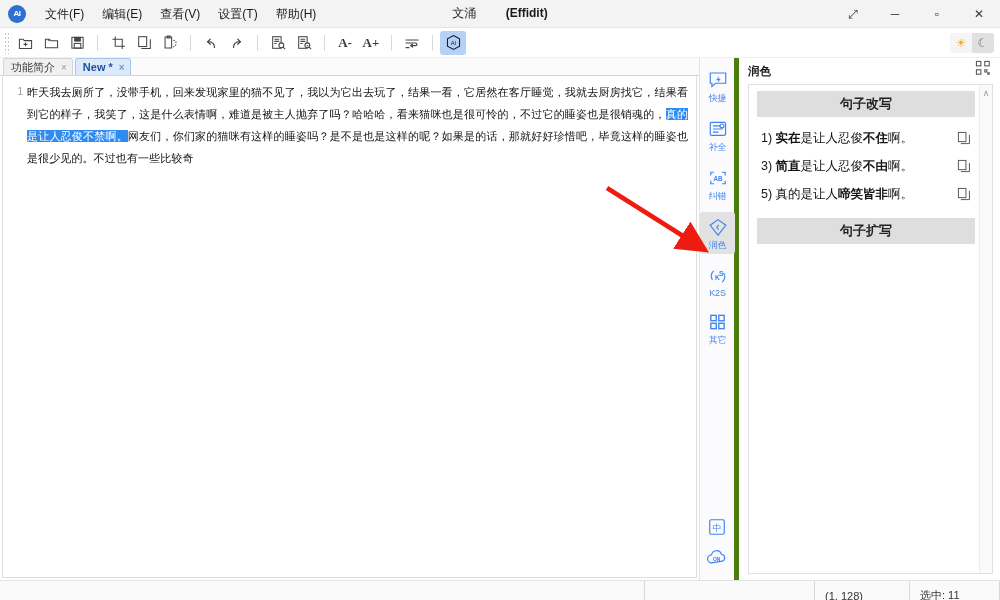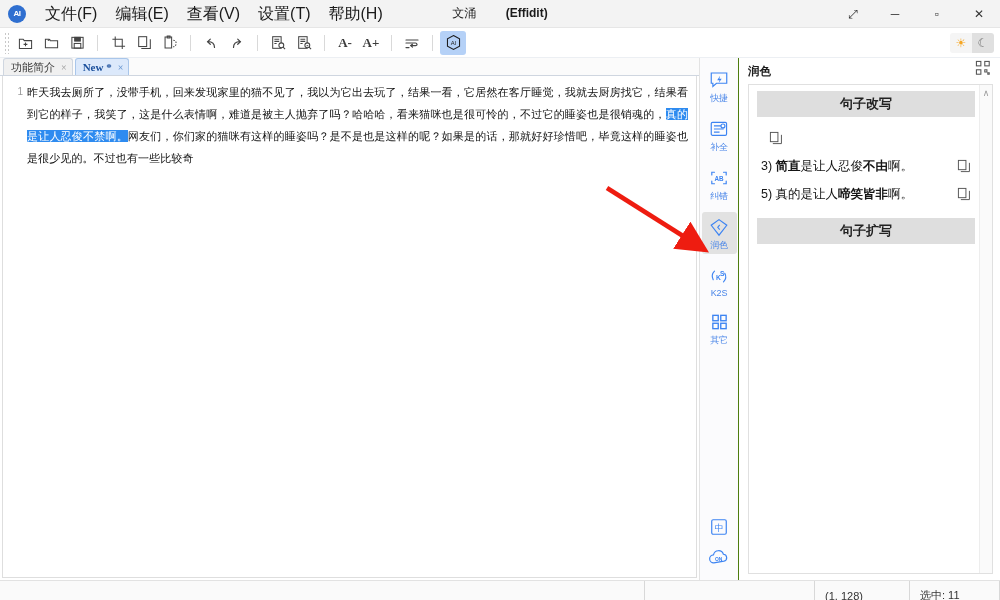--- a/index.html
+++ b/index.html
@@ -32,21 +32,21 @@
     letter-spacing: -0.5px;
     flex: none;
   }
   .menu {
     display: flex;
     align-items: center;
     height: 100%;
   }
   .menu-item {
     padding: 0 9px;
-    font-size: 16px;
+    font-size: 12px;
     color: #1a1a1a;
     line-height: 28px;
     cursor: default;
     white-space: nowrap;
   }
   .title-center {
     position: absolute;
     left: 0; right: 0;
     text-align: center;
     font-size: 12px;
@@ -145,21 +145,20 @@
     padding: 0 5px 0 7px;
     font-size: 11px;
     border: 1px solid #cfd6e0;
     border-bottom: none;
     border-radius: 3px 3px 0 0;
     background: #f0f0f0;
     color: #3a3a3a;
     margin-right: 2px;
     cursor: default;
     white-space: nowrap;
-    font-family: Liberation Serif, serif;
   }
   .tab.active {
     background: #dce9fb;
     color: #1a4f9c;
     font-weight: bold;
     border-color: #a9c6ea;
   }
   .tab .x {
     margin-left: 6px;
     font-size: 10px;
@@ -206,24 +205,23 @@
 
   
   .right-panel {
     width: 300px;
     display: flex;
     background: #fff;
   }
   .vrail {
     width: 39px;
     background: #fbfbfd;
-    border-right: 1px solid #4d7c0f;
+    border-right: 5px solid #4d7c0f;
     display: flex;
     flex-direction: column;
-    align-items: center;
     padding-top: 7px;
     position: relative;
   }
   .rail-item {
     width: 35px;
     padding: 4px 0 2px 0;
     margin-bottom: 7px;
     display: flex;
     flex-direction: column;
     align-items: center;
@@ -606,20 +604,21 @@
 
     <div class="panel-main">
       <div class="panel-title">润色</div>
 
       <div class="panel-card">
         <div class="card-body">
 
           <div class="section-head">句子改写</div>
 
           <div class="sugg-row">
+            <div class="sugg-text"><span>1)</span> <b>实在</b><span>是让人忍俊</span><b>不住</b><span>啊。</span></div>
             <div class="copy-ico">
               <svg width="14" height="14" viewBox="0 0 16 16" fill="none" stroke="#555" stroke-width="1.1">
                 <rect x="1.6" y="1.6" width="8.6" height="10.6"></rect>
                   <path d="M4.4 14.4h9.8V4.4"></path>
               </svg>
             </div>
           </div>
 
 
           <div class="sugg-row">

